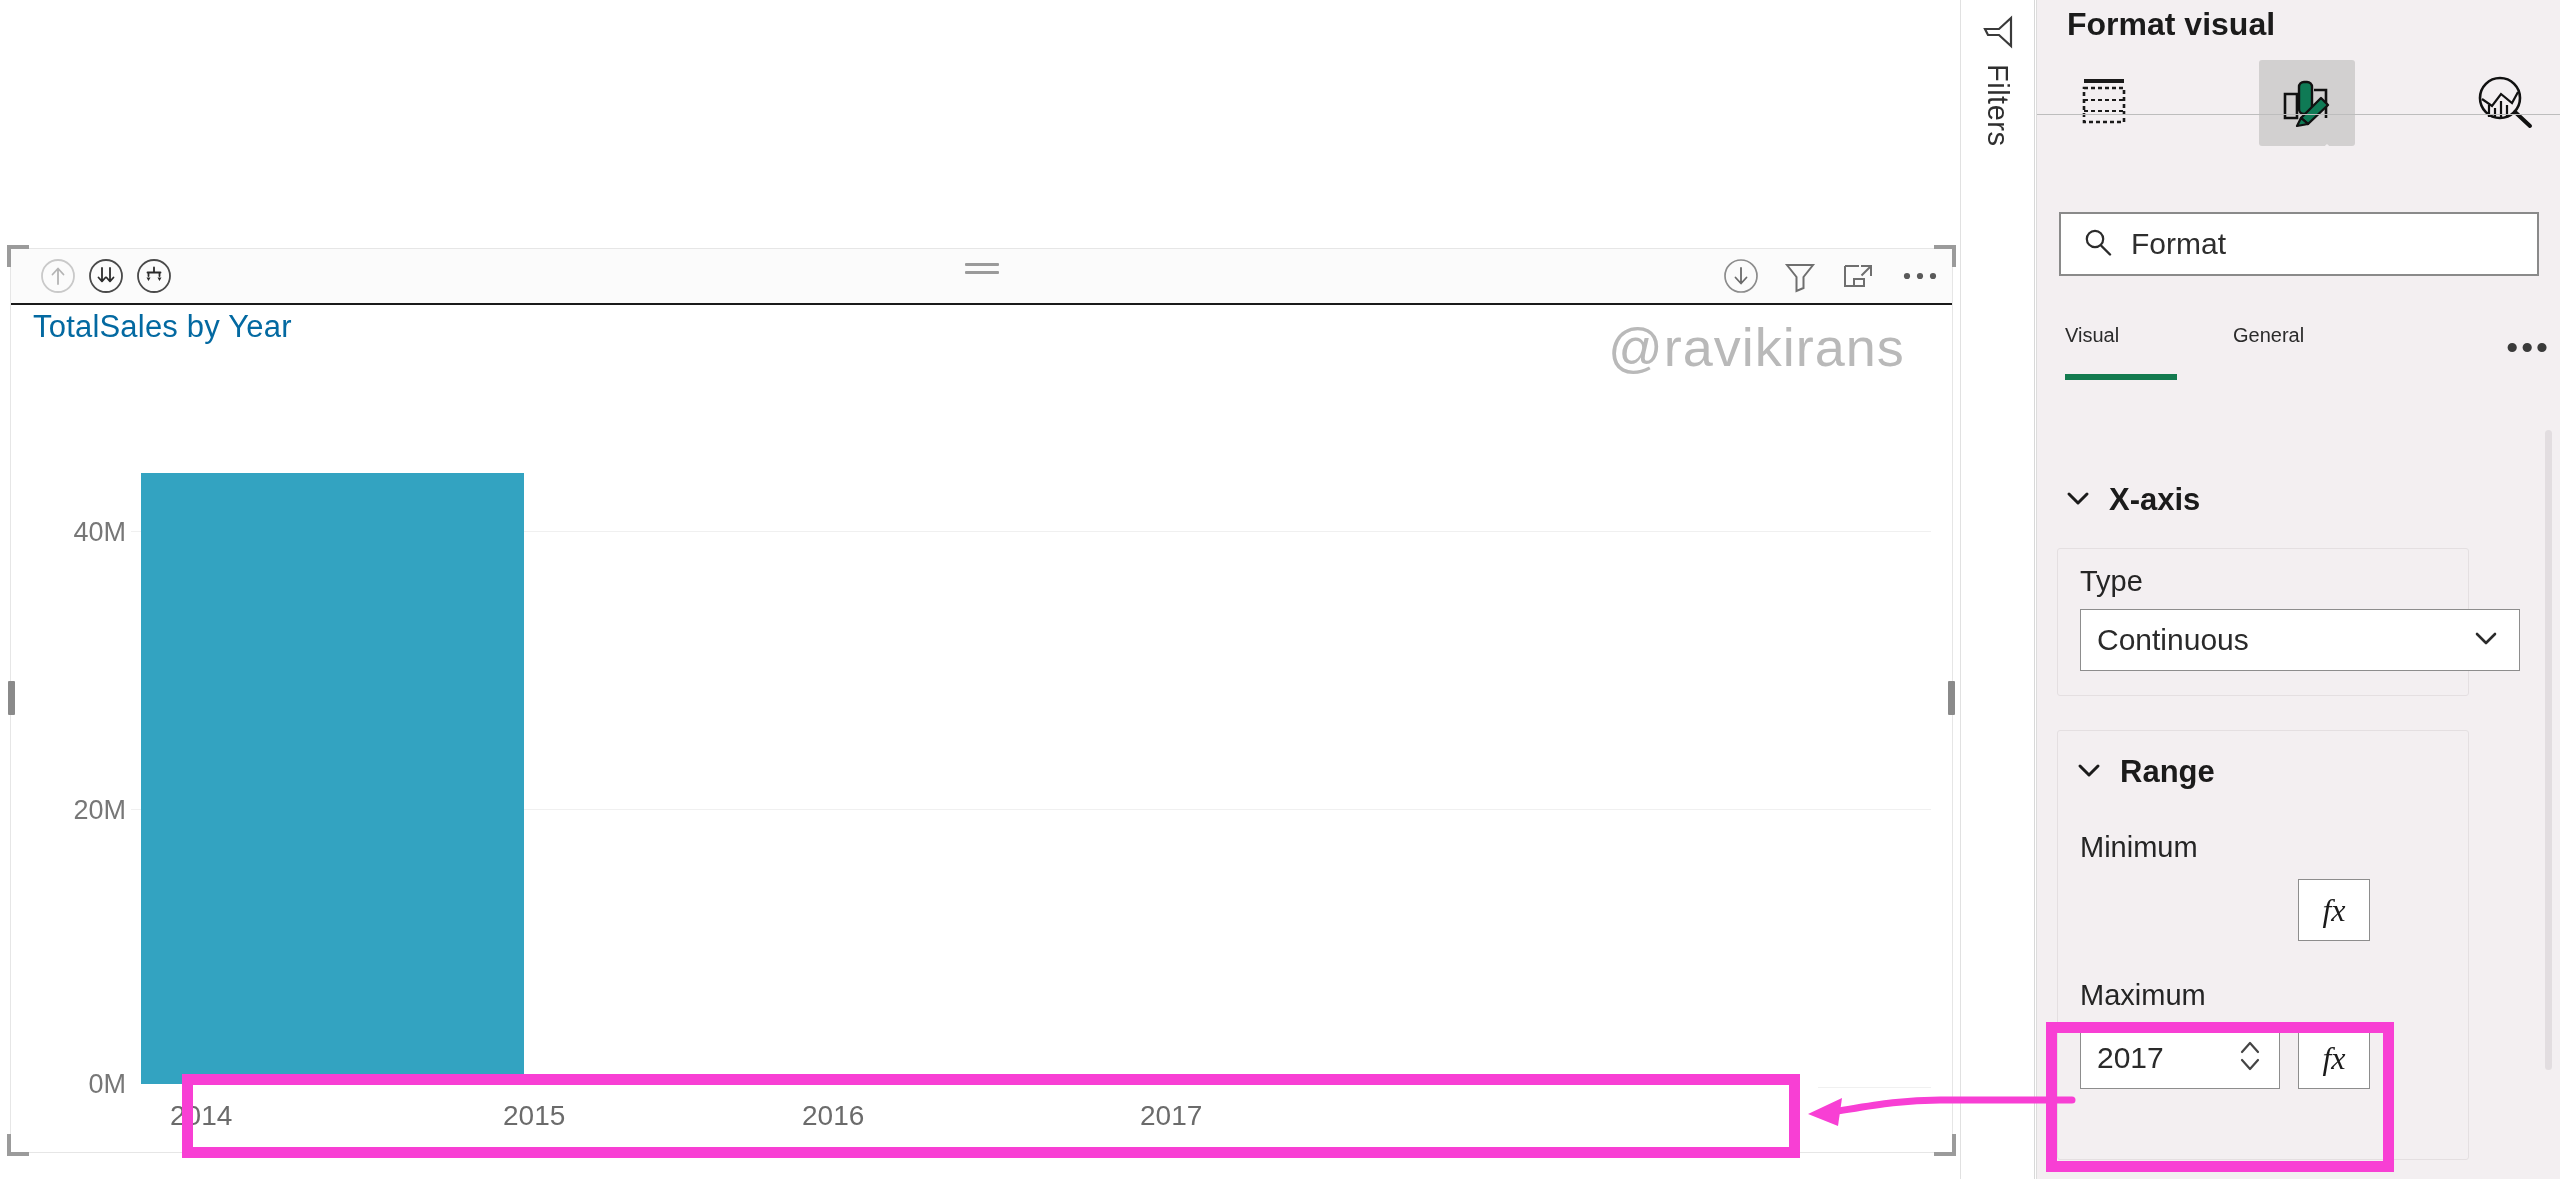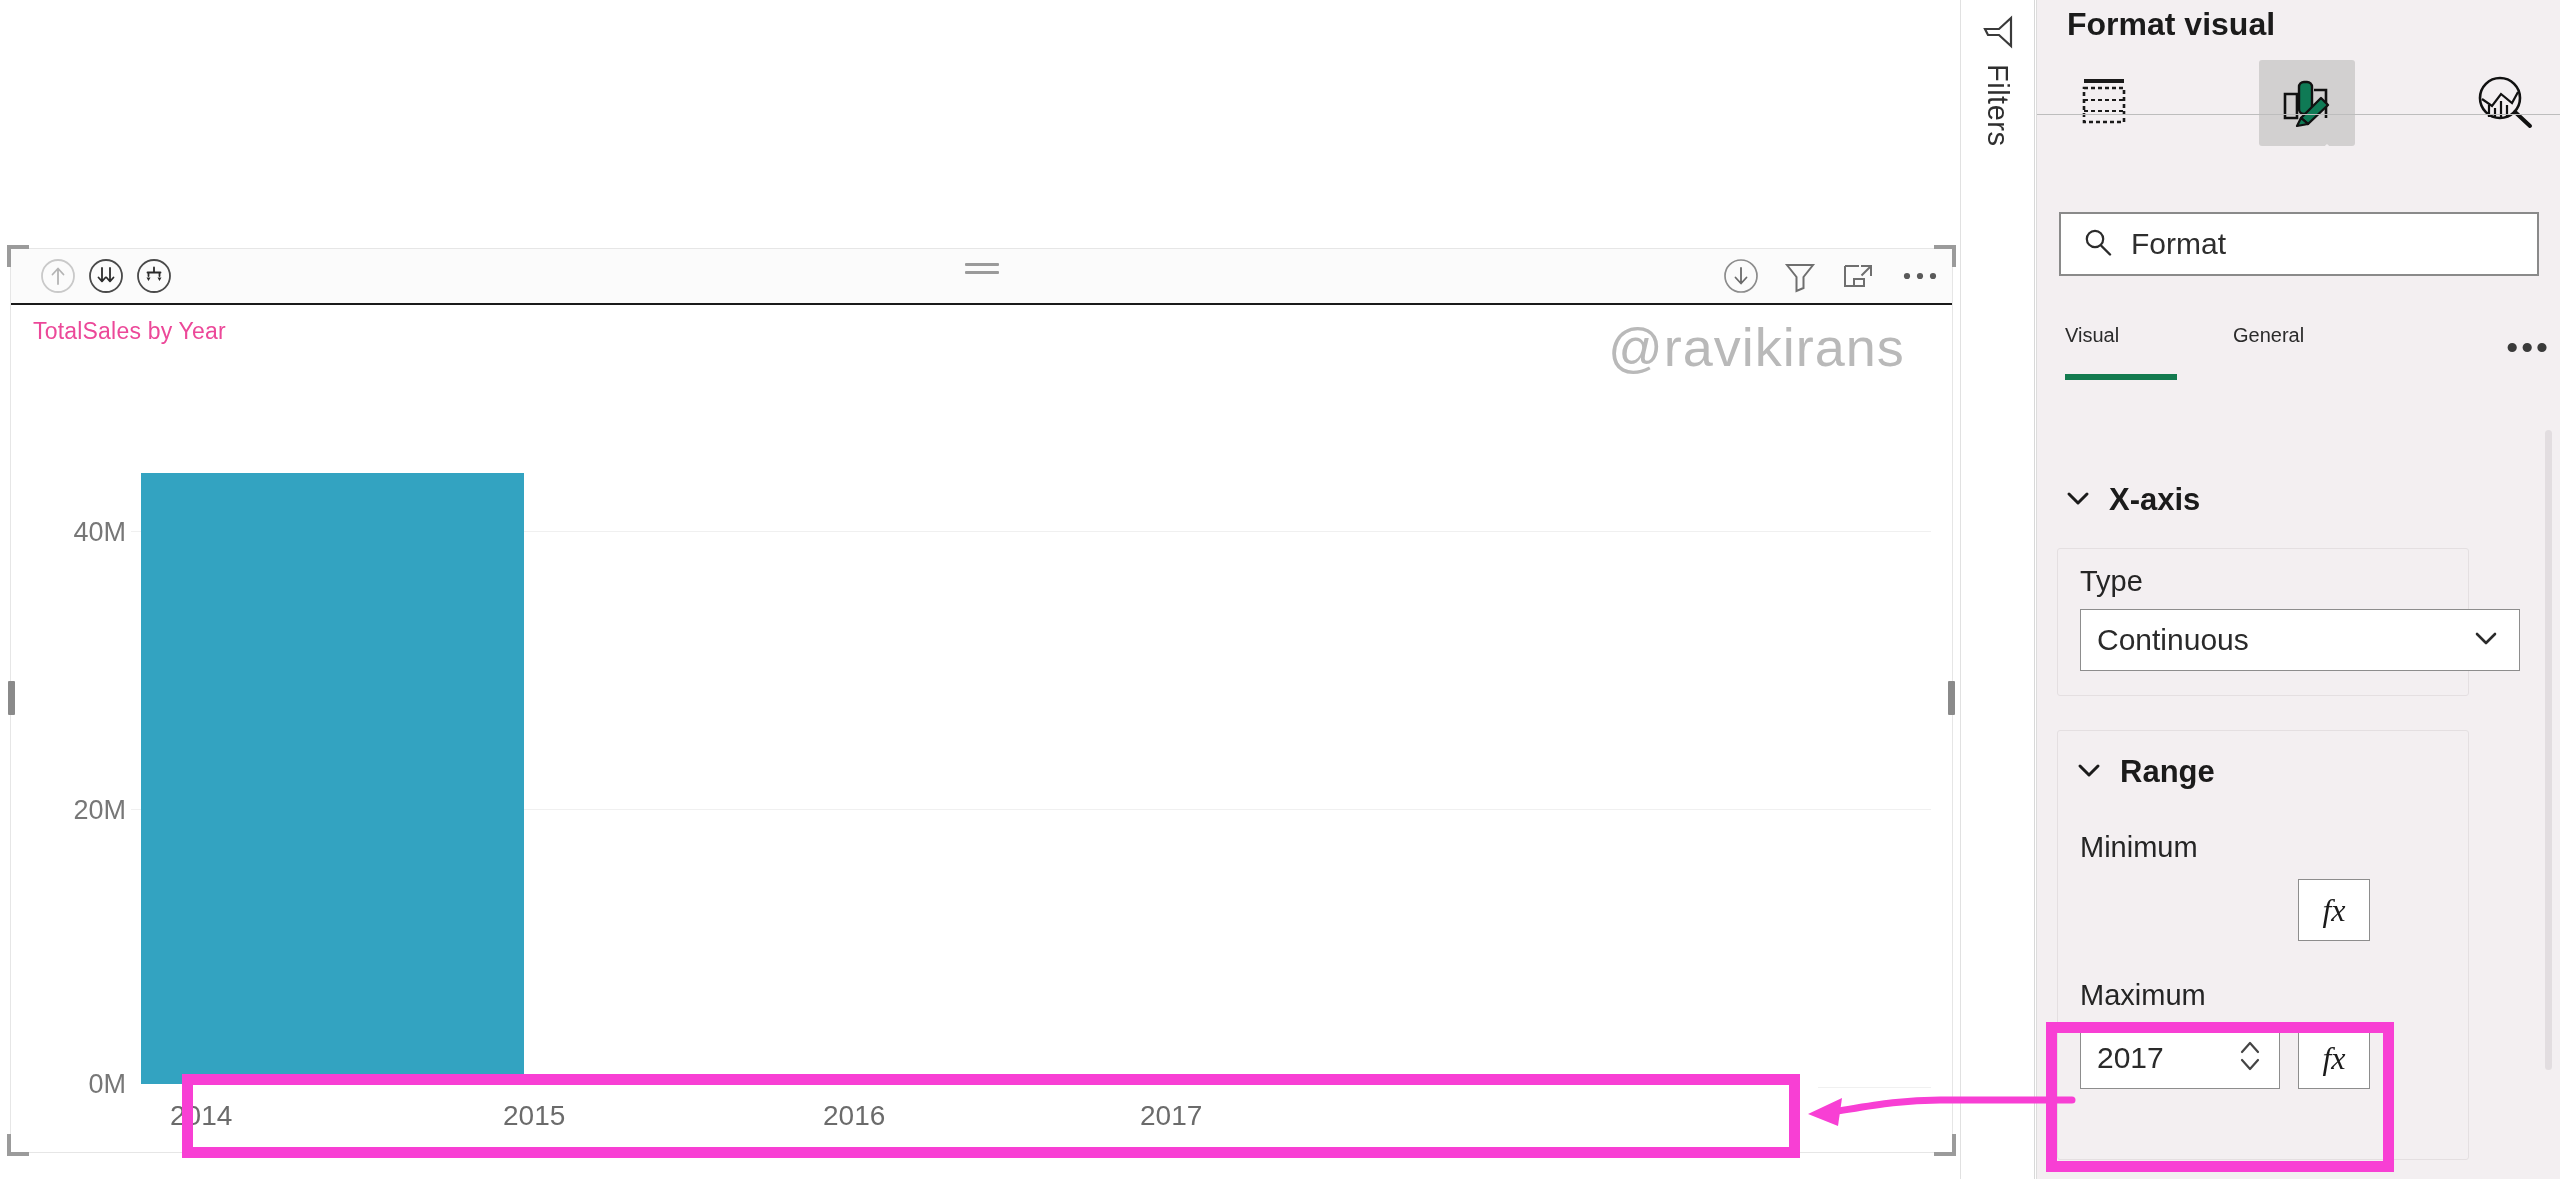--- a/index.html
+++ b/index.html
@@ -41,22 +41,22 @@
 
   
   .grip-top {
     position: absolute; left: 50%; top: 14px; transform: translateX(-50%);
     width: 34px; height: 14px;
   }
   .grip-top i { display:block; width:34px; height:3px; background:#9a9a9a; margin-bottom:5px; border-radius:1px;}
 
   
   .chart-title {
-    position: absolute; left: 22px; top: 69px;
-    font-size: 23px; color: #ec4899; letter-spacing: .2px;
+    position: absolute; left: 22px; top: 60px;
+    font-size: 31px; color: #0369a1; letter-spacing: .2px;
   }
 
   
   .plot {
     position: absolute;
     left: 120px; top: 200px;
     width: 1800px; height: 638px;
   }
   .gridline { position: absolute; left: 0; width: 100%; height: 1px; background: #f0f0f0; }
   .bar {
@@ -356,21 +356,21 @@
       <div class="h-bottom handle"></div>
       <div class="corner c-tl"></div>
       <div class="corner c-tr"></div>
       <div class="corner c-bl"></div>
       <div class="corner c-br"></div>
     </div>
 
     <div class="xaxis-band">
       <span class="xtick" style="left:42px;">2014</span>
       <span class="xtick" style="left:375px;">2015</span>
-      <span class="xtick" style="left:695px;">2016</span>
+      <span class="xtick" style="left:674px;">2016</span>
       <span class="xtick" style="left:1012px;">2017</span>
     </div>
 
     <div class="hl-xaxis"></div>
   </div>
 
   <div class="filters-rail">
     <span class="filters-icon">
       <svg width="40" height="40" viewBox="0 0 40 40">
         <path d="M6 9 H34 L23 21 V32 L17 35 V21 Z" fill="none" stroke="#3a3a3a" stroke-width="2.2"></path>

